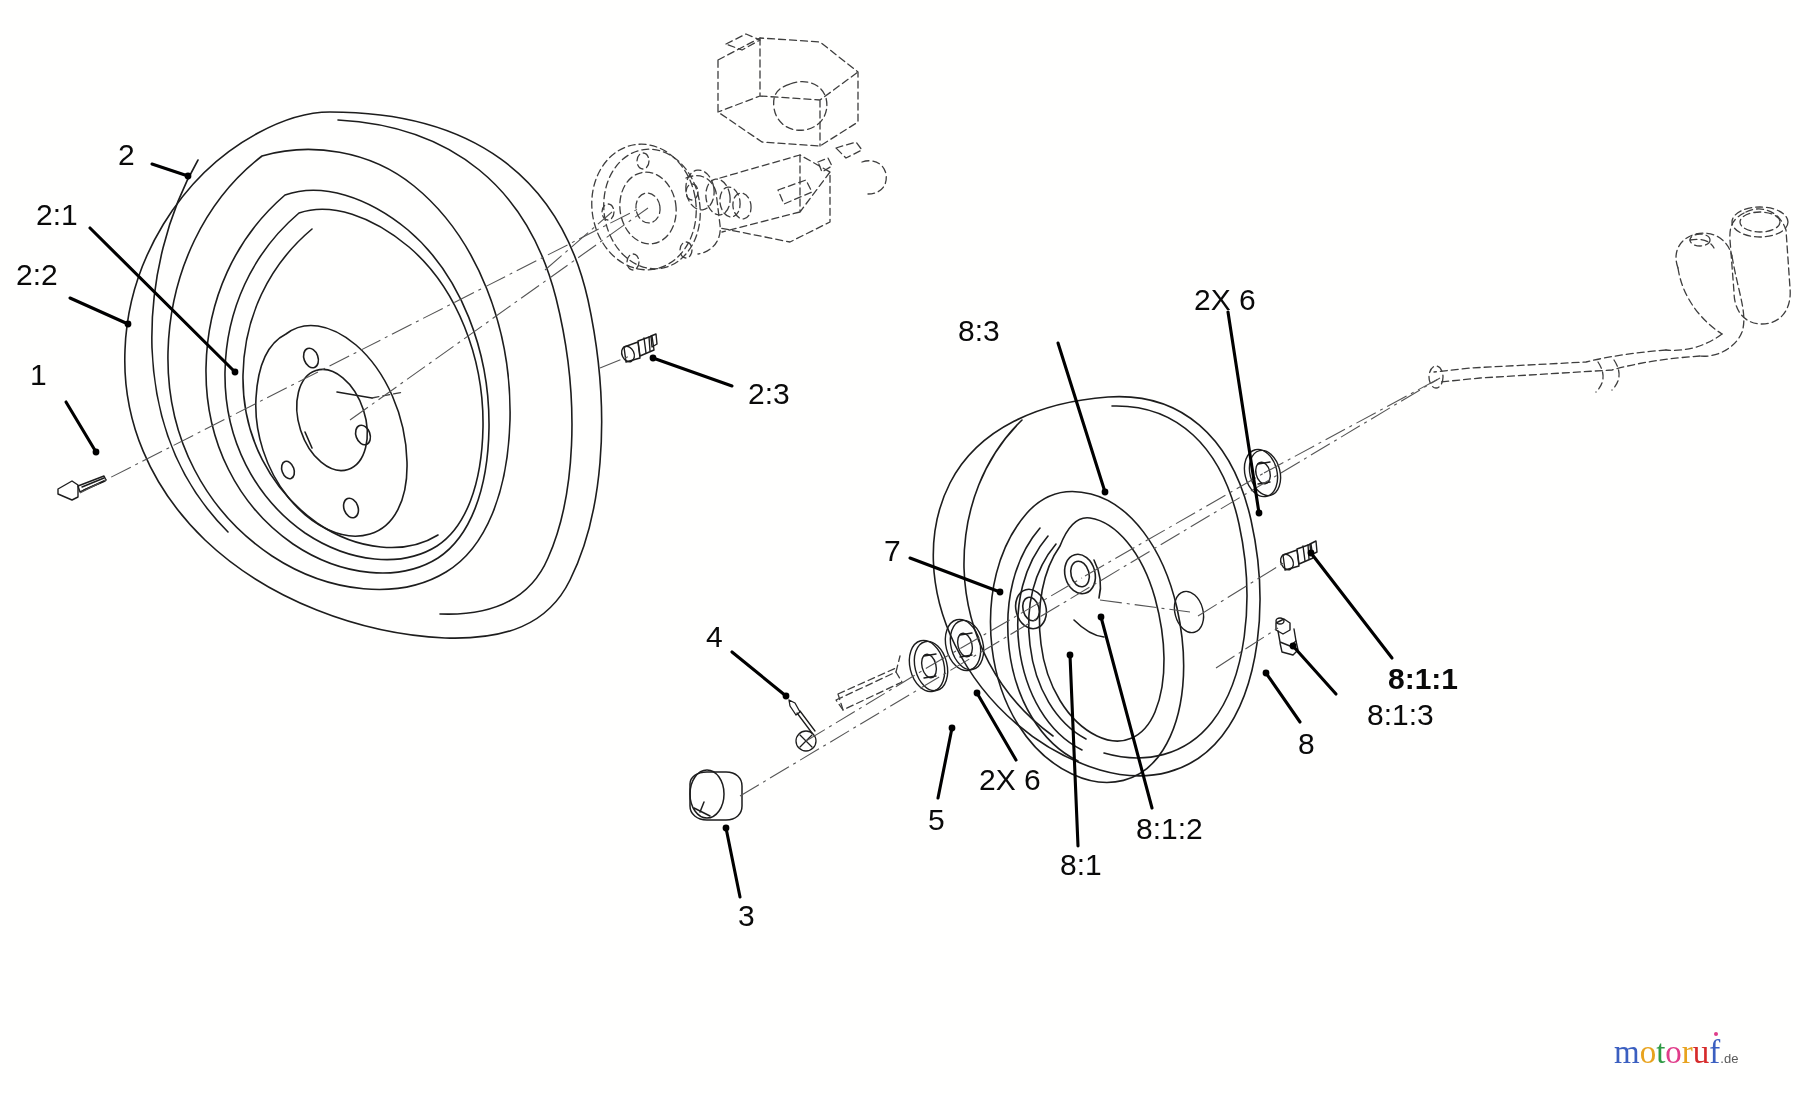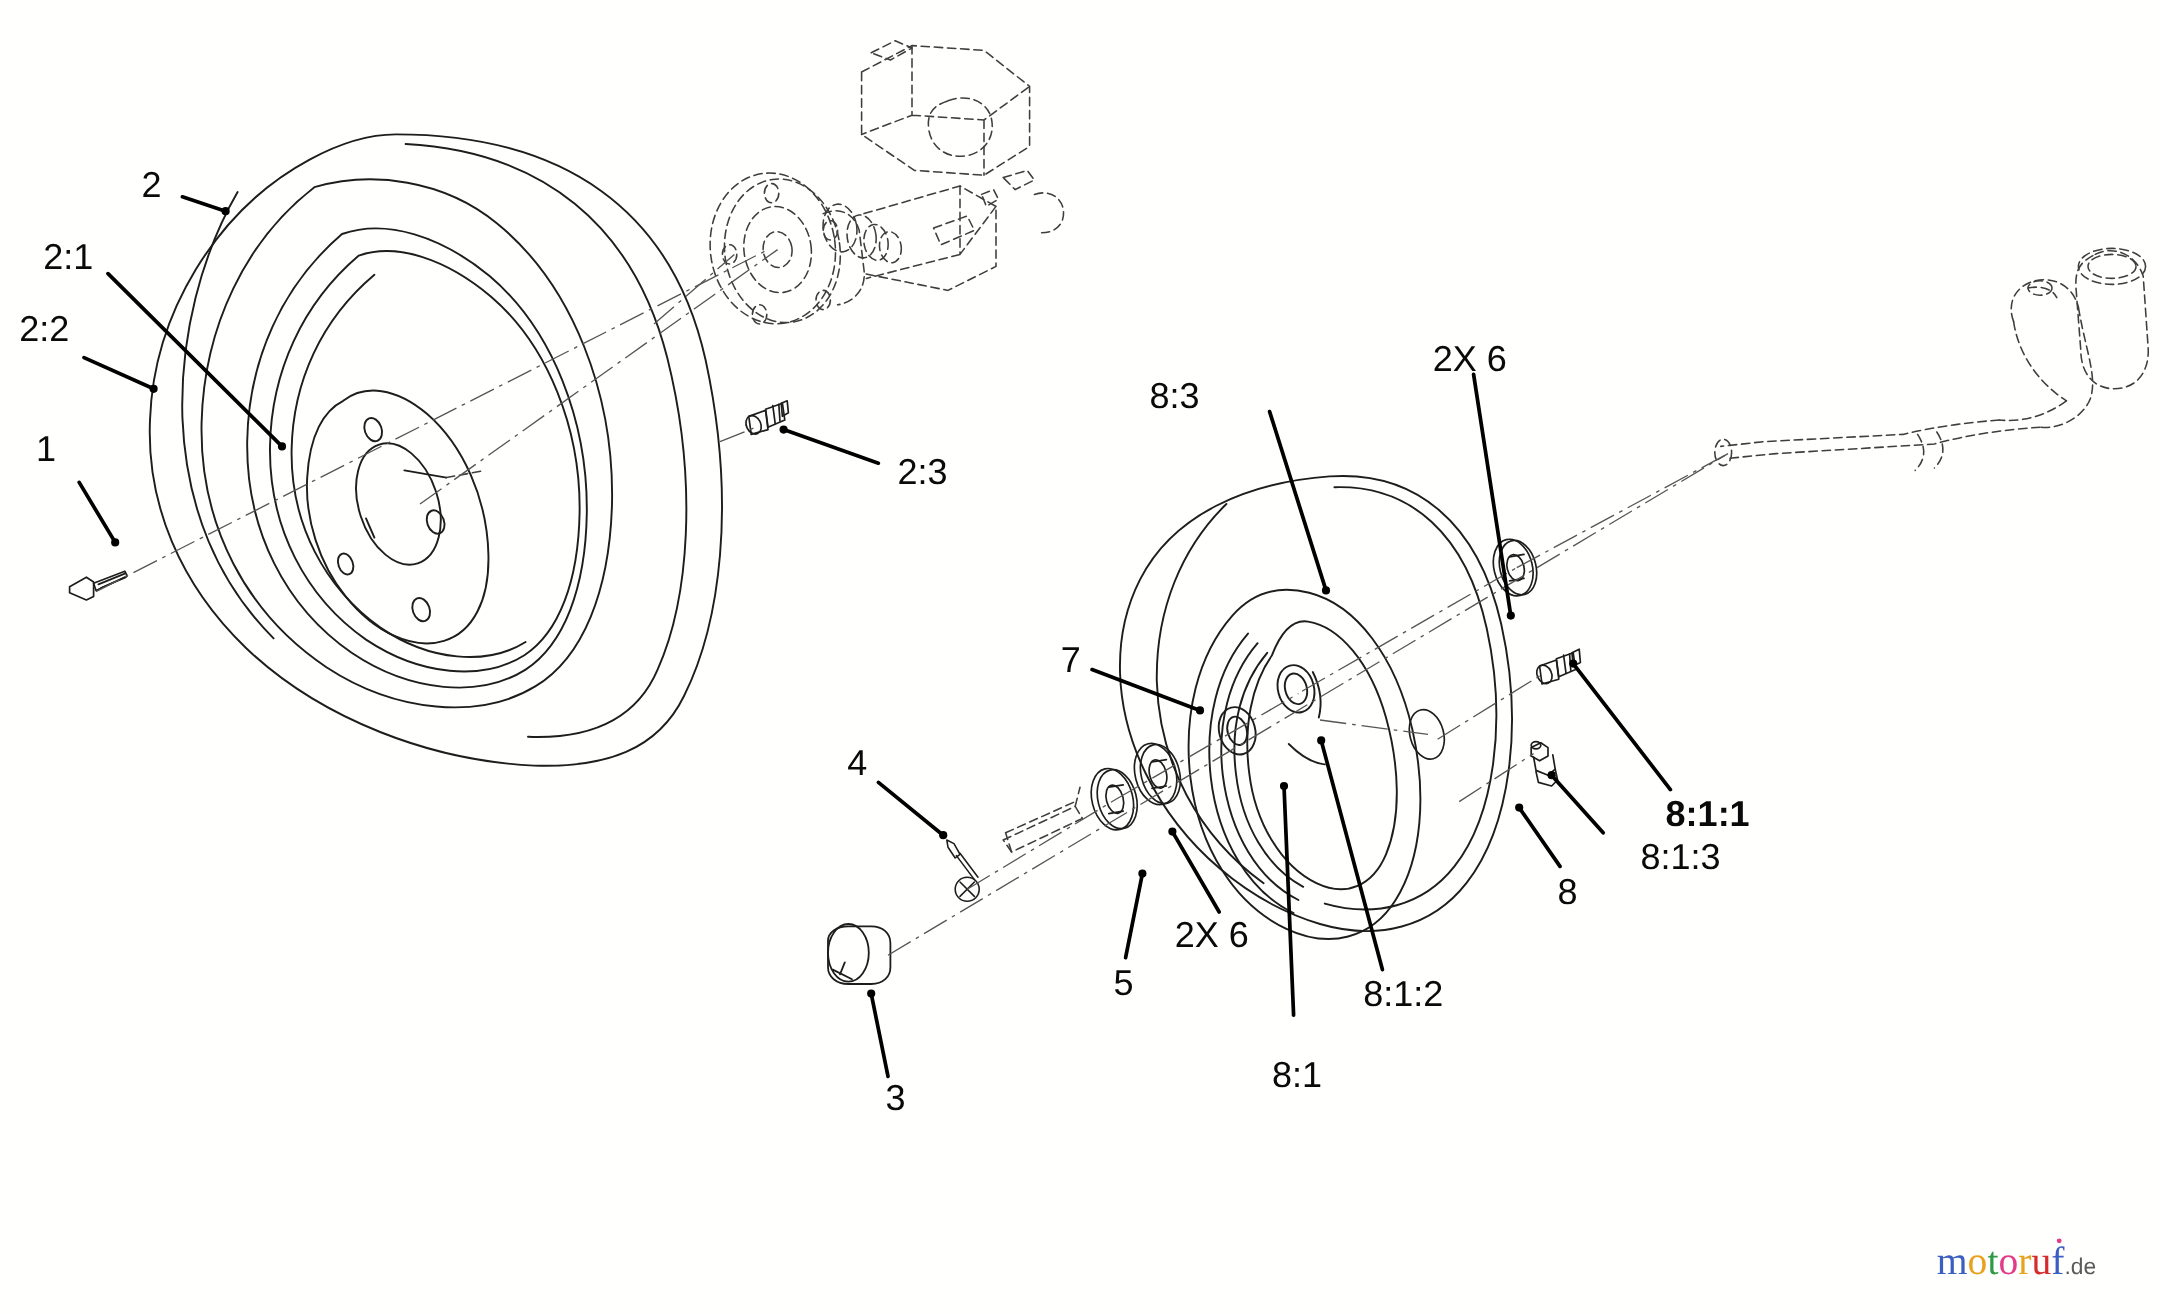--- a/index.html
+++ b/index.html
@@ -4,21 +4,21 @@
 <style>
   html,body{margin:0;padding:0;background:#ffffff;}
   body{width:1800px;height:1095px;overflow:hidden;font-family:"Liberation Sans",sans-serif;}
   #stage{position:relative;width:1800px;height:1095px;background:#fffffe;}
   #stage svg.layer{position:absolute;left:0;top:0;width:1800px;height:1095px;}
   .lbl{position:absolute;font-family:"Liberation Sans",sans-serif;font-weight:400;color:#0a0a0a;
        font-size:30px;line-height:1;white-space:nowrap;letter-spacing:0px;}
   #logo{position:absolute;left:1614px;top:1036px;font-family:"Liberation Serif",serif;
         font-size:33px;line-height:1;white-space:nowrap;}
   #logo .l{font-weight:400;}
-  #logo .tld{font-family:"Liberation Sans",sans-serif;font-size:19px;color:#5a5a5a;letter-spacing:0px;}
+  #logo .tld{font-family:"Liberation Sans",sans-serif;font-size:13px;color:#5a5a5a;letter-spacing:0px;}
   #logo .dot{position:absolute;left:100px;top:-4px;width:4px;height:4px;border-radius:50%;background:#e03c8a;}
 </style>
 </head>
 <body>
 
 <div id="stage">
 
   <svg class="layer" viewBox="0 0 1800 1095" preserveAspectRatio="none">
     <g fill="none" stroke="#1d1d1d" stroke-width="1.6" stroke-linecap="round" stroke-linejoin="round">
 
@@ -279,21 +279,21 @@
       <div class="lbl" style="left: 36px; top: 200px;">2:1</div>
       <div class="lbl" style="left: 16px; top: 260px;">2:2</div>
       <div class="lbl" style="left: 748px; top: 379px;">2:3</div>
       <div class="lbl" style="left: 738px; top: 901px;">3</div>
       <div class="lbl" style="left: 706px; top: 622px;">4</div>
       <div class="lbl" style="left: 928px; top: 805px;">5</div>
       <div class="lbl" style="left: 979px; top: 765px;">2X 6</div>
       <div class="lbl" style="left: 1194px; top: 285px;">2X 6</div>
       <div class="lbl" style="left: 884px; top: 536px;">7</div>
       <div class="lbl" style="left: 1298px; top: 729px;">8</div>
-      <div class="lbl" style="left: 1060px; top: 850px; margin-top: 32px;">8:1</div>
+      <div class="lbl" style="left: 1060px; top: 850px;">8:1</div>
       <div class="lbl" style="left: 1388px; top: 664px; font-weight: bold;">8:1:1</div>
       <div class="lbl" style="left: 1136px; top: 814px;">8:1:2</div>
       <div class="lbl" style="left: 1367px; top: 700px;">8:1:3</div>
       <div class="lbl" style="left: 958px; top: 316px;">8:3</div>
     </div>
 
   <div id="logo">
     <span id="logo-letters"><span class="l" style="color: rgb(59, 95, 192);">m</span><span class="l" style="color: rgb(232, 163, 30);">o</span><span class="l" style="color: rgb(47, 154, 69);">t</span><span class="l" style="color: rgb(224, 60, 138);">o</span><span class="l" style="color: rgb(232, 163, 30);">r</span><span class="l" style="color: rgb(214, 43, 43);">u</span><span class="l" style="color: rgb(59, 95, 192);">f</span></span><span class="tld">.de</span>
     <span class="dot"></span>
   </div>

